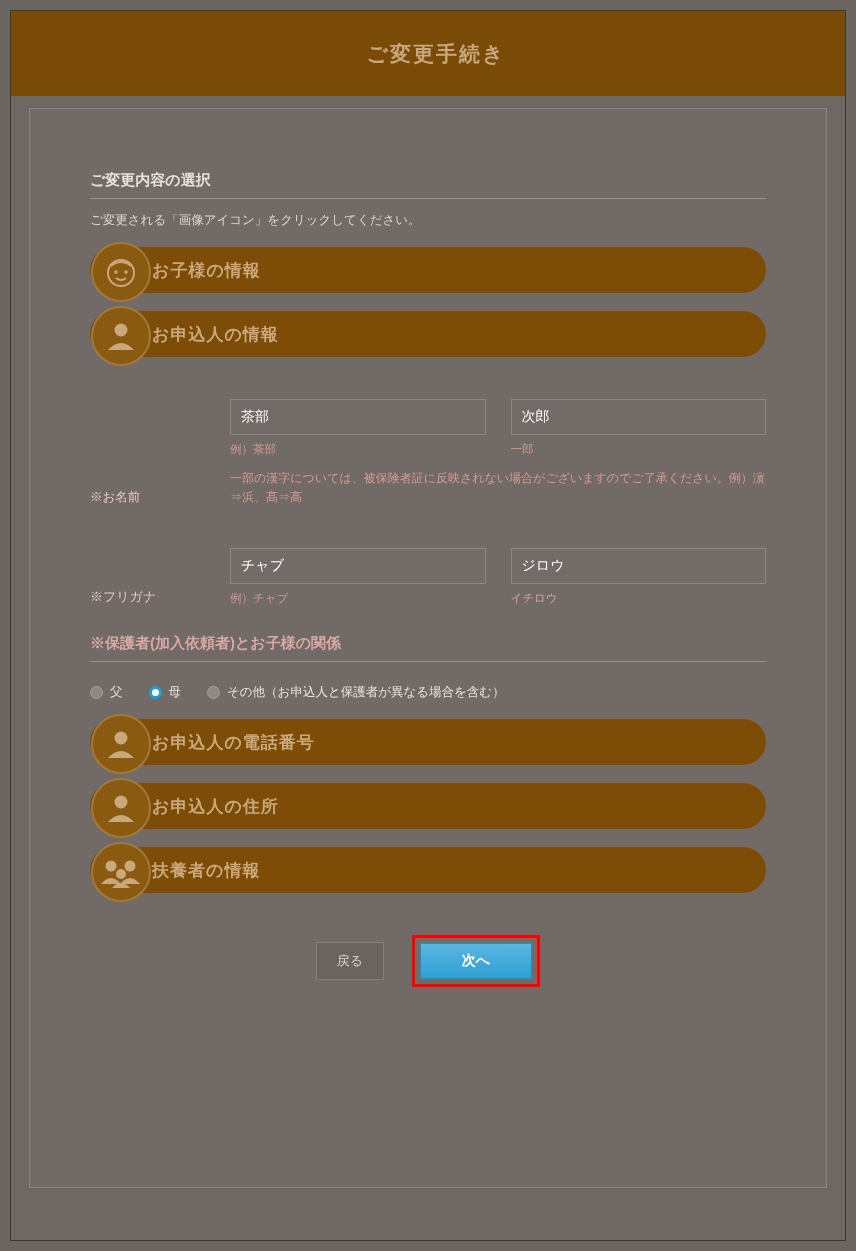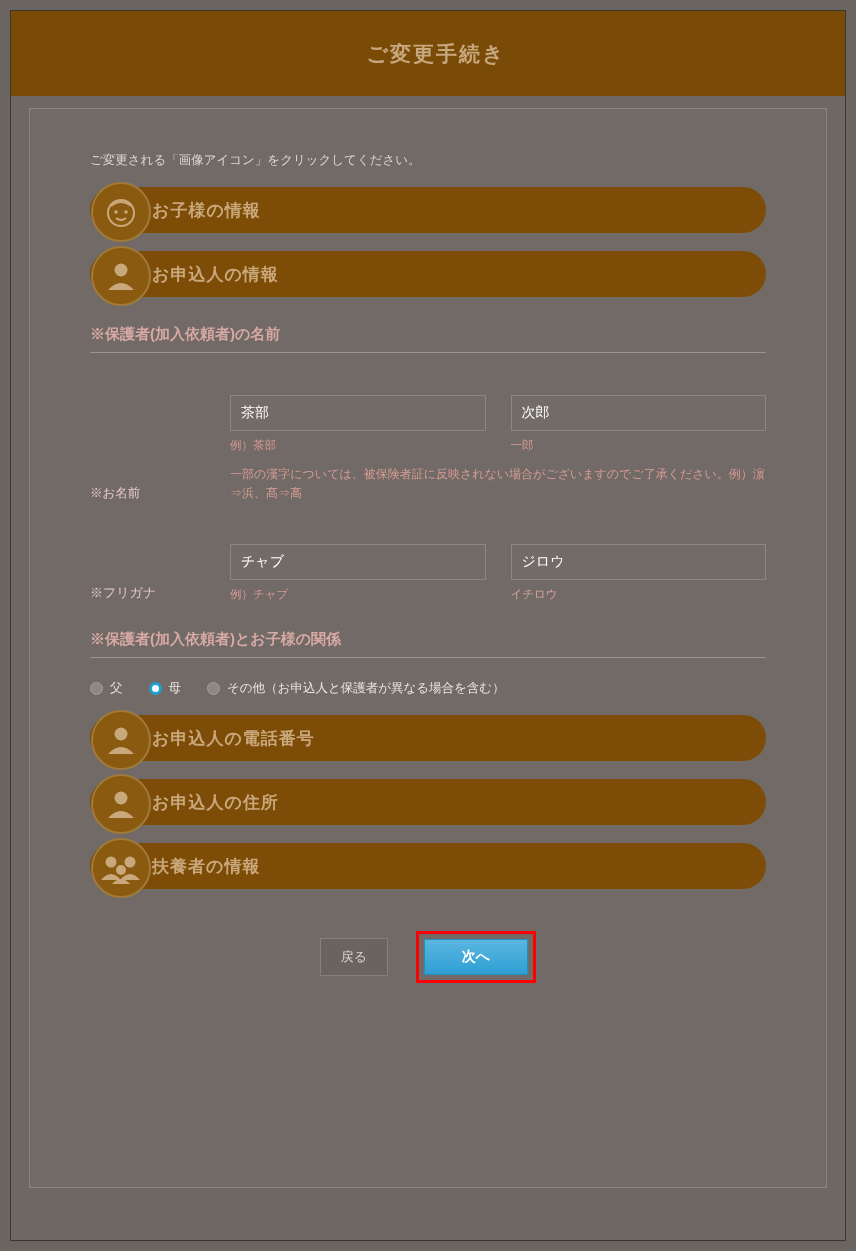--- a/index.html
+++ b/index.html
@@ -200,21 +200,21 @@
     cursor: pointer;
     font-family: "Liberation Sans", sans-serif;
   }
   .next-wrap {
     border: 3px solid #ff0000;
     padding: 5px;
     background: transparent;
     display: inline-block;
   }
   .btn-next {
-    width: 104px;
+    width: 112px;
     height: 36px;
     background: linear-gradient(#5ab6e0, #2f9fd4);
     border: 1px solid #2a8cbb;
     color: #ffffff;
     font-size: 14px;
     font-weight: bold;
     cursor: pointer;
     font-family: "Liberation Sans", sans-serif;
   }
 </style>
@@ -223,20 +223,21 @@
 
 <div class="page">
 
   <div class="titlebar">
     <div class="title">ご変更手続き</div>
   </div>
 
   <div class="content-wrap">
     <div class="card">
 
+      <div class="section-head first">ご変更内容の選択</div>
       <div class="note">ご変更される「画像アイコン」をクリックしてください。</div>
 
       <div class="pillbtn">
         <span class="pill-icon">
           <svg width="40" height="40" viewBox="0 0 40 40">
             <circle cx="20" cy="21" r="13" fill="none" stroke="#c9a87c" stroke-width="2"></circle>
             <path d="M10 14 Q20 6 30 14" fill="none" stroke="#c9a87c" stroke-width="2"></path>
             <circle cx="15" cy="20" r="1.8" fill="#c9a87c"></circle>
             <circle cx="25" cy="20" r="1.8" fill="#c9a87c"></circle>
             <path d="M15 26 Q20 30 25 26" fill="none" stroke="#c9a87c" stroke-width="2"></path>
@@ -248,21 +249,20 @@
       <div class="pillbtn">
         <span class="pill-icon">
           <svg width="40" height="40" viewBox="0 0 40 40">
             <circle cx="20" cy="14" r="6.5" fill="#c9a87c"></circle>
             <path d="M7 34 Q20 20 33 34 Z" fill="#c9a87c"></path>
           </svg>
         </span>
         <span class="label">お申込人の情報</span>
       </div>
 
-      <div class="section-head req">※保護者(加入依頼者)の名前</div>
 
       <div class="field-row">
         <div class="field-label">※お名前</div>
         <div class="inputs-col">
           <div class="inputs-line">
             <div class="cell">
               <input class="txt" type="text" value="茶部" style="">
               <div class="hint">例）茶部</div>
             </div>
             <div class="cell">

